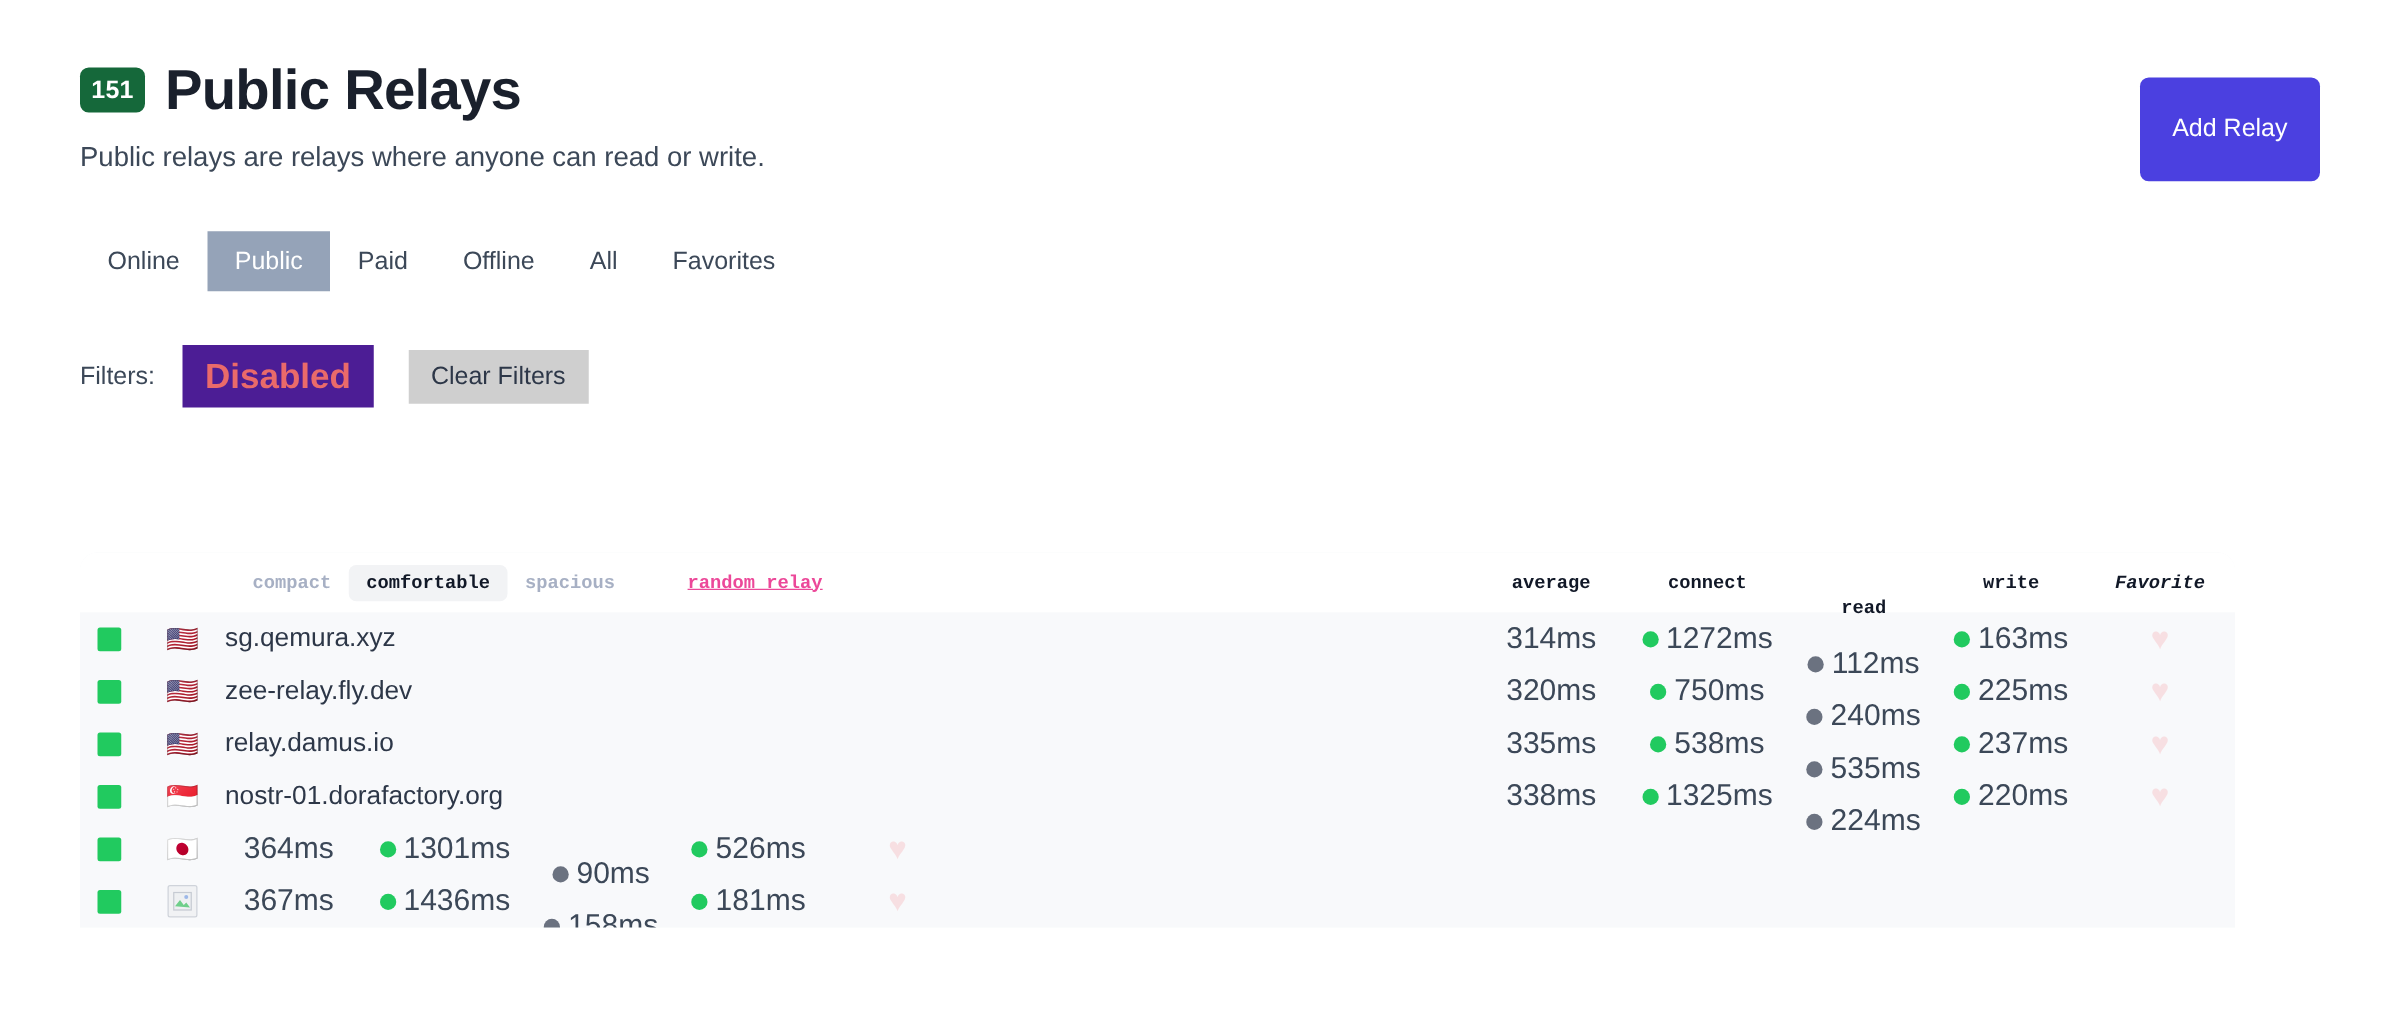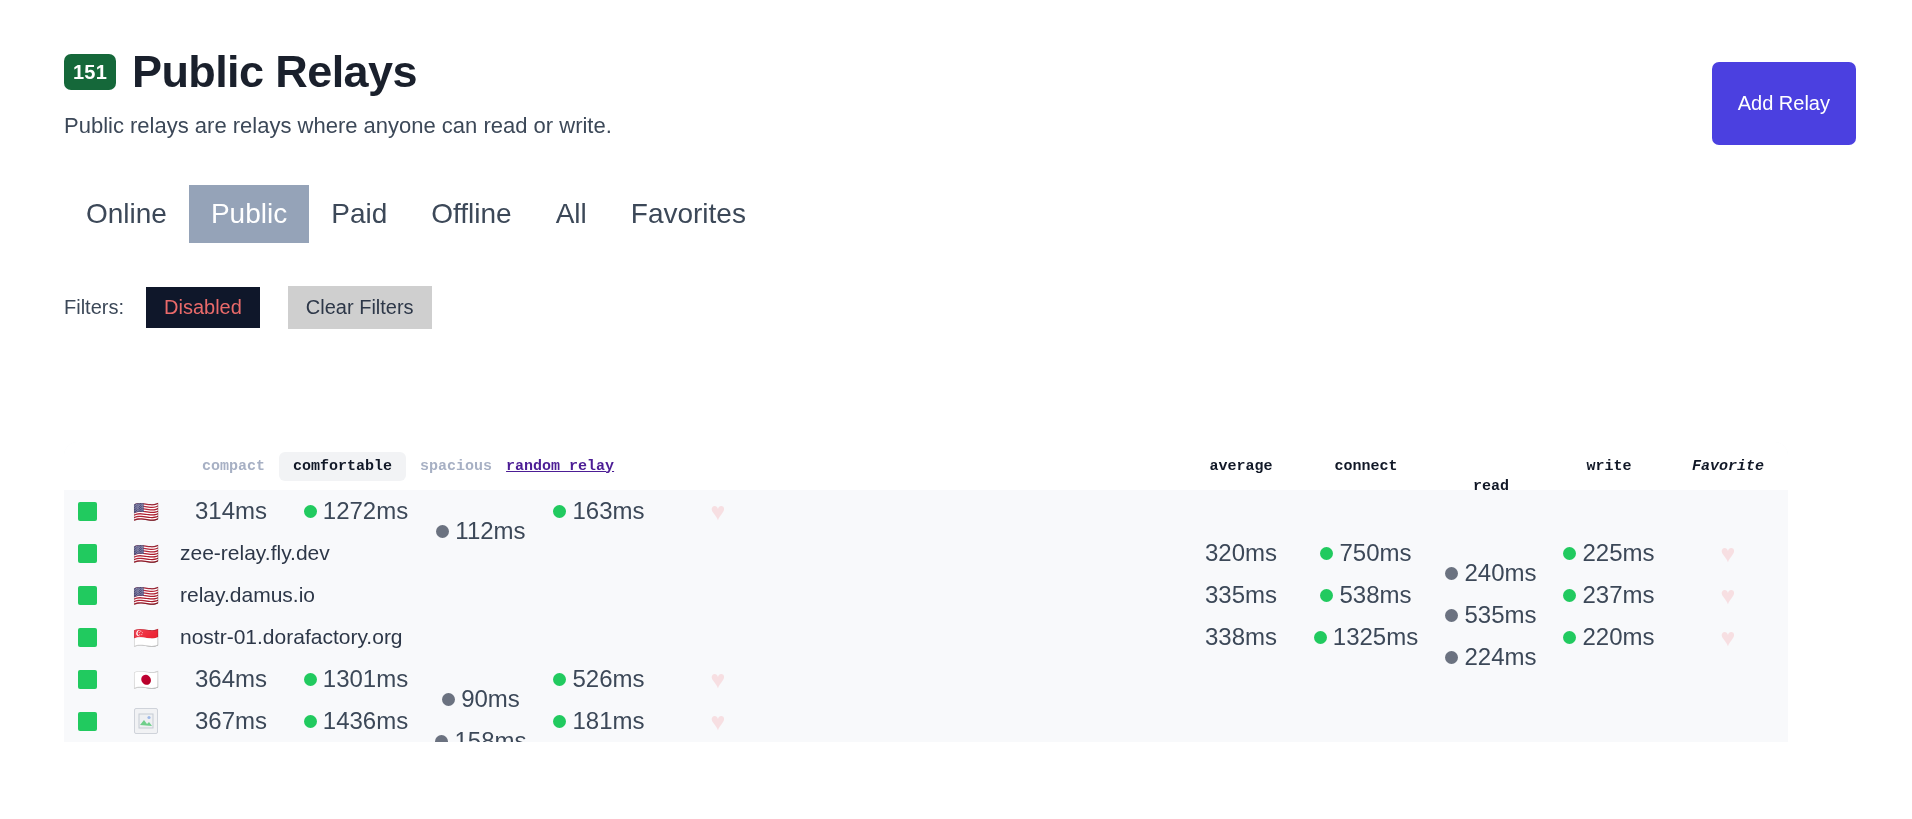--- a/index.html
+++ b/index.html
@@ -47,38 +47,38 @@
     cursor: pointer;
     white-space: nowrap;
   }
 
   
   .tabs {
     display: flex; align-items: stretch;
     margin: 40px 0 0 64px;
   }
   .tab {
-    font-size: 28px; color: #3c4858;
+    font-size: 20px; color: #3c4858;
     padding: 12px 22px;
     cursor: pointer; line-height: 1.2;
     white-space: nowrap;
     text-align: center;
   }
   .tab.active { background: #95a3b8; color: #ffffff; }
 
   
   .filters-row {
     display: flex; align-items: center; gap: 0;
     margin: 43px 12px 0 64px;
   }
   .filters-label { font-size: 20px; color: #3c4858; margin-right: 22px; }
   .filter-chip {
-    background: #0f172a; color: #ea6a6a;
-    font-size: 20px; padding: 9px 18px;
-    cursor: pointer; white-space: nowrap;
+    background: #4c1d95; color: #ea6a6a;
+    font-size: 28px; padding: 9px 18px;
+    cursor: pointer; white-space: nowrap; font-weight: bold;
   }
   .clear-filters-btn {
     background: #cfcfcf; color: #2d3748;
     border: none; font-family: "Liberation Sans", sans-serif;
     font-size: 20px; padding: 10px 18px;
     margin-left: 28px; cursor: pointer; white-space: nowrap;
   }
 
   
   .table-wrap {
@@ -97,23 +97,23 @@
   .th-density { display: flex; align-items: center; gap: 0; padding-left: 124px; }
   .density-opt {
     font-family: "Liberation Mono", monospace;
     font-size: 15px; font-weight: 700; color: #a7b0c4;
     padding: 6px 14px; cursor: pointer; border-radius: 6px;
     white-space: nowrap;
   }
   .density-opt.active { color: #111827; background: #f2f3f5; }
   .random-link {
     font-family: "Liberation Mono", monospace;
-    font-size: 15px; font-weight: 700; color: #4c1d95;
+    font-size: 15px; font-weight: 700; color: #ec4899;
     text-decoration: underline; cursor: pointer;
-    white-space: nowrap;
+    margin-left: 44px; white-space: nowrap;
   }
   .th-spacer { flex: 1 1 auto; }
   .th {
     font-family: "Liberation Mono", monospace;
     font-size: 15px; font-weight: 700; color: #111827;
     text-align: center; white-space: nowrap;
   }
   .col-average  { width: 118px; }
   .col-connect  { width: 132px; }
   .col-read     { width: 118px; margin-top: 40px; }
@@ -197,20 +197,21 @@
       <div class="th col-favorite">Favorite</div>
     </div>
     <div class="table-body" id="table-body">
         <div class="row">
           <div class="cell-status">
             <span class="status-sq"></span>
           </div>
           <div class="cell-flag">
             <span class="flag">🇺🇸</span>
           </div>
+          <div class="cell-name">sg.qemura.xyz</div>
           <div class="cell-metric col-average">
             <span>314ms</span>
           </div>
           <div class="cell-metric col-connect">
             <span class="dot green"></span>
             <span>1272ms</span>
           </div>
           <div class="cell-metric col-read">
             <span class="dot gray"></span>
             <span>112ms</span>

